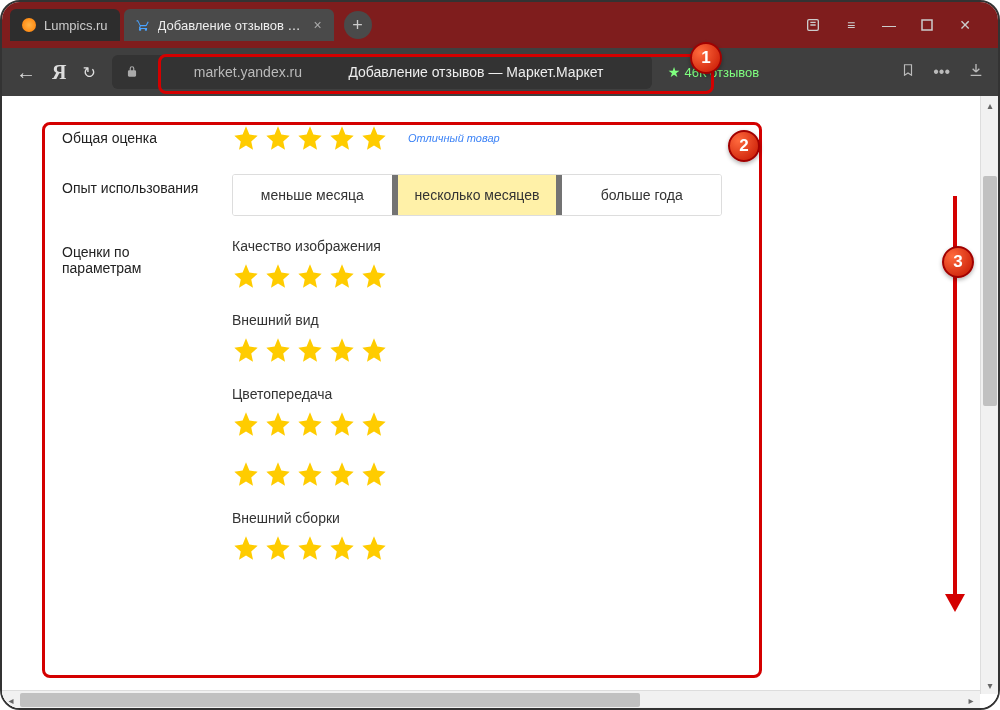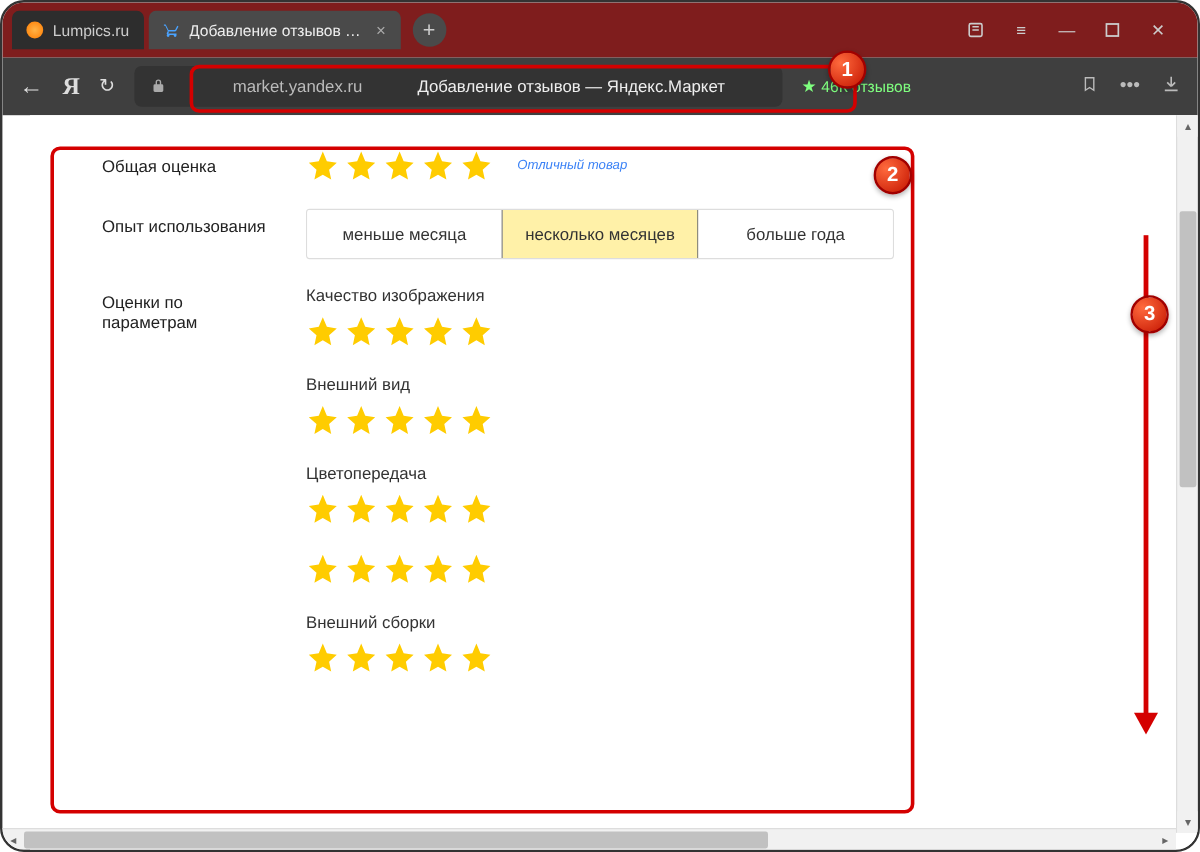--- a/index.html
+++ b/index.html
@@ -177,21 +177,20 @@
     .toolbar-right span {
       cursor: pointer;
       font-size: 16px;
     }
     
     .content-wrap {
       position: relative;
       height: calc(710px - 46px - 48px - 2px);
       background: #fff;
       overflow: hidden;
-      margin-left: 23px;
     }
     .content {
       padding: 28px 60px 20px 60px;
       font-size: 14px;
       color: #333;
     }
     .row {
       display: flex;
       align-items: flex-start;
       margin-bottom: 22px;
@@ -239,21 +238,21 @@
       border: 1px solid #ddd;
       border-radius: 3px;
       overflow: hidden;
       width: 490px;
     }
     .segmented button {
       flex: 1;
       height: 40px;
       background: #fff;
       border: none;
-      border-right: 1px solid #737373;
+      border-right: 6px solid #737373;
       font-size: 14px;
       color: #333;
       cursor: pointer;
     }
     .segmented button:last-child {
       border-right: none;
     }
     .segmented button.selected {
       background: #fff1a8;
     }
@@ -441,21 +440,21 @@
     <span class="nav-back">←</span>
     <span class="y-logo">Я</span>
     <span class="reload">↻</span>
     <div class="addressbar">
       <span class="lock">
         <svg viewBox="0 0 24 24" width="14" height="14" fill="#aaa">
             <path d="M12 2a4 4 0 0 0-4 4v3H7a2 2 0 0 0-2 2v7a2 2 0 0 0 2 2h10a2 2 0 0 0 2-2v-7a2 2 0 0 0-2-2h-1V6a4 4 0 0 0-4-4zm-2 4a2 2 0 1 1 4 0v3h-4V6z"></path>
           </svg>
       </span>
       <span class="domain">market.yandex.ru</span>
-      <span class="page-title">Добавление отзывов — Яндекс.Маркет</span>
+      <span class="page-title">Добавление отзывов — Маркет.Маркет</span>
     </div>
     <div class="reviews-badge">
       <span class="star">★</span>
       <span>46К отзывов</span>
     </div>
     <div class="toolbar-right">
       <span><svg width="14" height="16" viewBox="0 0 24 24" fill="none" stroke="#bbb" stroke-width="2">
             <path d="M6 3h12v18l-6-4-6 4V3z"></path>
           </svg></span>
       <span>•••</span>

